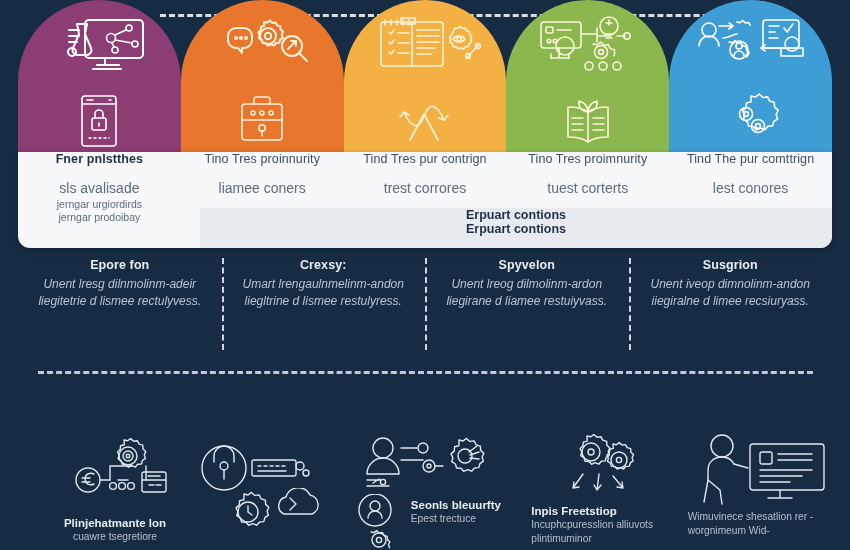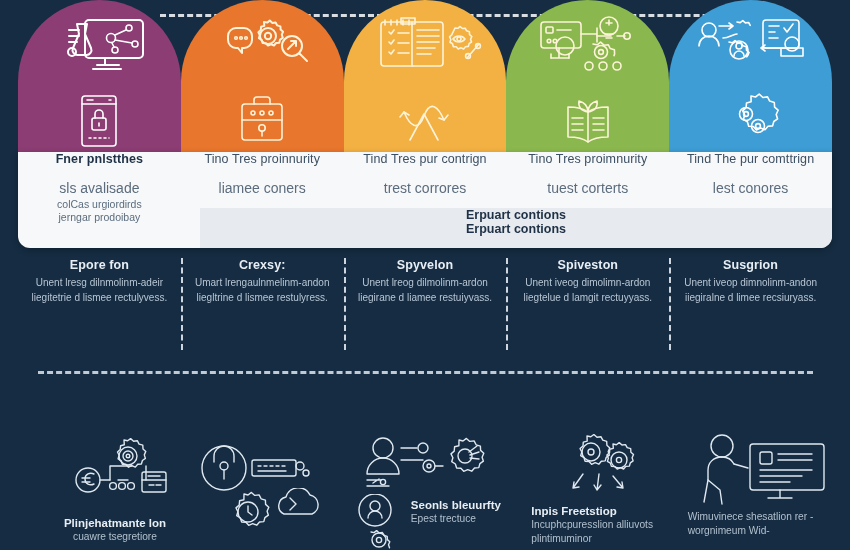--- a/index.html
+++ b/index.html
@@ -76,21 +76,21 @@
   }
   .mid-col + .mid-col::before {
     content:""; position:absolute; left:0; top:0; height:92px;
     border-left:2px dashed #e3e9f0; opacity:.9;
   }
   .mid-col h4 {
     font-size:12.5px; font-weight:bold; color:#e8eef4; margin-bottom:4px;
     letter-spacing:.1px;
   }
   .mid-col p {
-    font-size:10px; color:#b8c6d4; line-height:1.45;
+    font-size:12px; color:#b8c6d4; line-height:1.45;font-style:italic;
   }
 
   
   .bottom { position:absolute; left:14px; top:432px; width:822px; height:118px; display:flex; }
   .bcol { flex:1; position:relative; }
   .bico { position:absolute; }
   .blabel { position:absolute; }
   .blabel .bt { font-size:11.5px; font-weight:bold; color:#e8eef4; line-height:1.25; }
   .blabel .bs { font-size:10.2px; color:#b2c0ce; line-height:1.35; }
   .bottom svg { display:block; }
@@ -261,21 +261,21 @@
         </svg>
       </div>
     </div>
   </div>
 
   <div class="card-band">
     <div class="card-head-row">
       <div class="card-head">
         <span class="t1">Fner pnlstthes</span>
         <span class="t2">sls avalisade</span>
-        <span class="t3">colCas urgiordirds</span>
+        <span class="t3">jerngar urgiordirds</span>
         <span class="t3">jerngar prodoibay</span>
       </div>
       <div class="card-head">
         <span class="t1 plain">Tino Tres proinnurity</span>
         <span class="t2">liamee coners</span>
       </div>
       <div class="card-head">
         <span class="t1 plain">Tind Tres pur contrign</span>
         <span class="t2">trest corrores</span>
       </div>
@@ -310,24 +310,20 @@
       <h4>Epore fon</h4>
       <p>Unent lresg dilnmolinm-adeir liegitetrie d lismee rectulyvess.</p>
     </div>
     <div class="mid-col">
       <h4>Crexsy:</h4>
       <p>Umart lrengaulnmelinm-andon liegltrine d lismee restulyress.</p>
     </div>
     <div class="mid-col">
       <h4>Spyvelon</h4>
       <p>Unent lreog dilmolinm-ardon liegirane d liamee restuiyvass.</p>
-    </div>
-    <div class="mid-col">
-      <h4>Spiveston</h4>
-      <p>Unent iveog dimolimn-ardon liegtelue d lamgit rectuyyass.</p>
     </div>
     <div class="mid-col">
       <h4>Susgrion</h4>
       <p>Unent iveop dimnolinm-andon iiegiralne d limee recsiuryass.</p>
     </div>
   </div>
 
   <div class="dash-bottom"></div>
 
   <div class="bottom">

